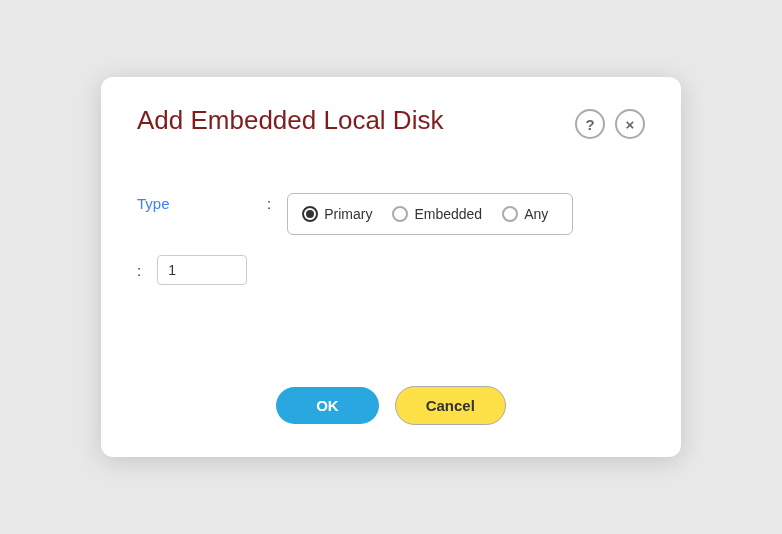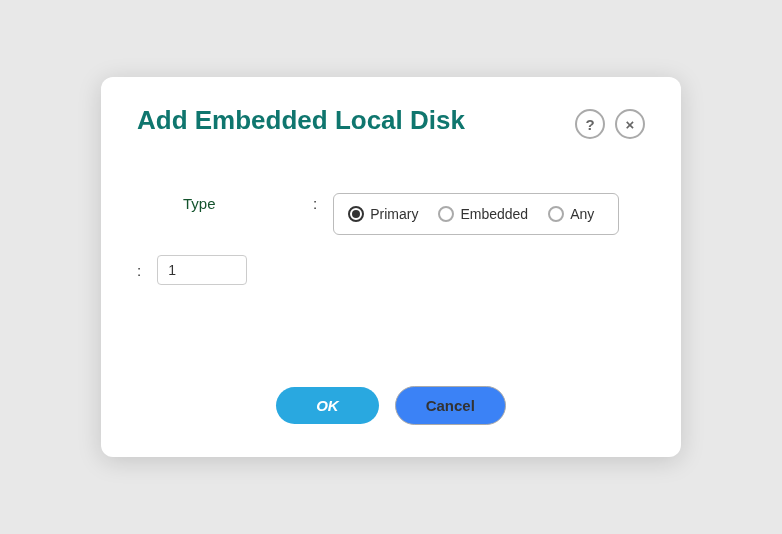--- a/index.html
+++ b/index.html
@@ -32,22 +32,22 @@
 
     .dialog-header {
       display: flex;
       align-items: flex-start;
       justify-content: space-between;
       margin-bottom: 32px;
     }
 
     .dialog-title {
       font-size: 26px;
-      font-weight: 700;
-      color: #0f766e;
+      font-weight: 400;
+      color: #7f1d1d;
       line-height: 1.2;
     }
 
     .dialog-header-icons {
       display: flex;
       align-items: center;
       gap: 10px;
       margin-top: 4px;
     }
 
@@ -75,24 +75,23 @@
     }
 
     .form-row {
       display: flex;
       align-items: center;
       gap: 0;
     }
 
     .form-label {
       font-size: 15px;
-      color: #14532d;
+      color: #3b82f6;
       min-width: 130px;
       flex-shrink: 0;
-      margin-left: 46px;
     }
 
     .form-colon {
       font-size: 15px;
       color: #333333;
       margin-right: 16px;
       flex-shrink: 0;
     }
 
     .radio-group {
@@ -170,25 +169,24 @@
     .btn-ok {
       background: #29a8e0;
       color: #ffffff;
       border: none;
       border-radius: 24px;
       padding: 10px 40px;
       font-size: 15px;
       font-weight: 600;
       cursor: pointer;
       min-width: 100px;
-      font-style: italic;
     }
 
     .btn-cancel {
-      background: #3b82f6;
+      background: #fde047;
       color: #333333;
       border: 1.5px solid #aaaaaa;
       border-radius: 24px;
       padding: 10px 30px;
       font-size: 15px;
       font-weight: 600;
       cursor: pointer;
       min-width: 100px;
     }
   </style>

